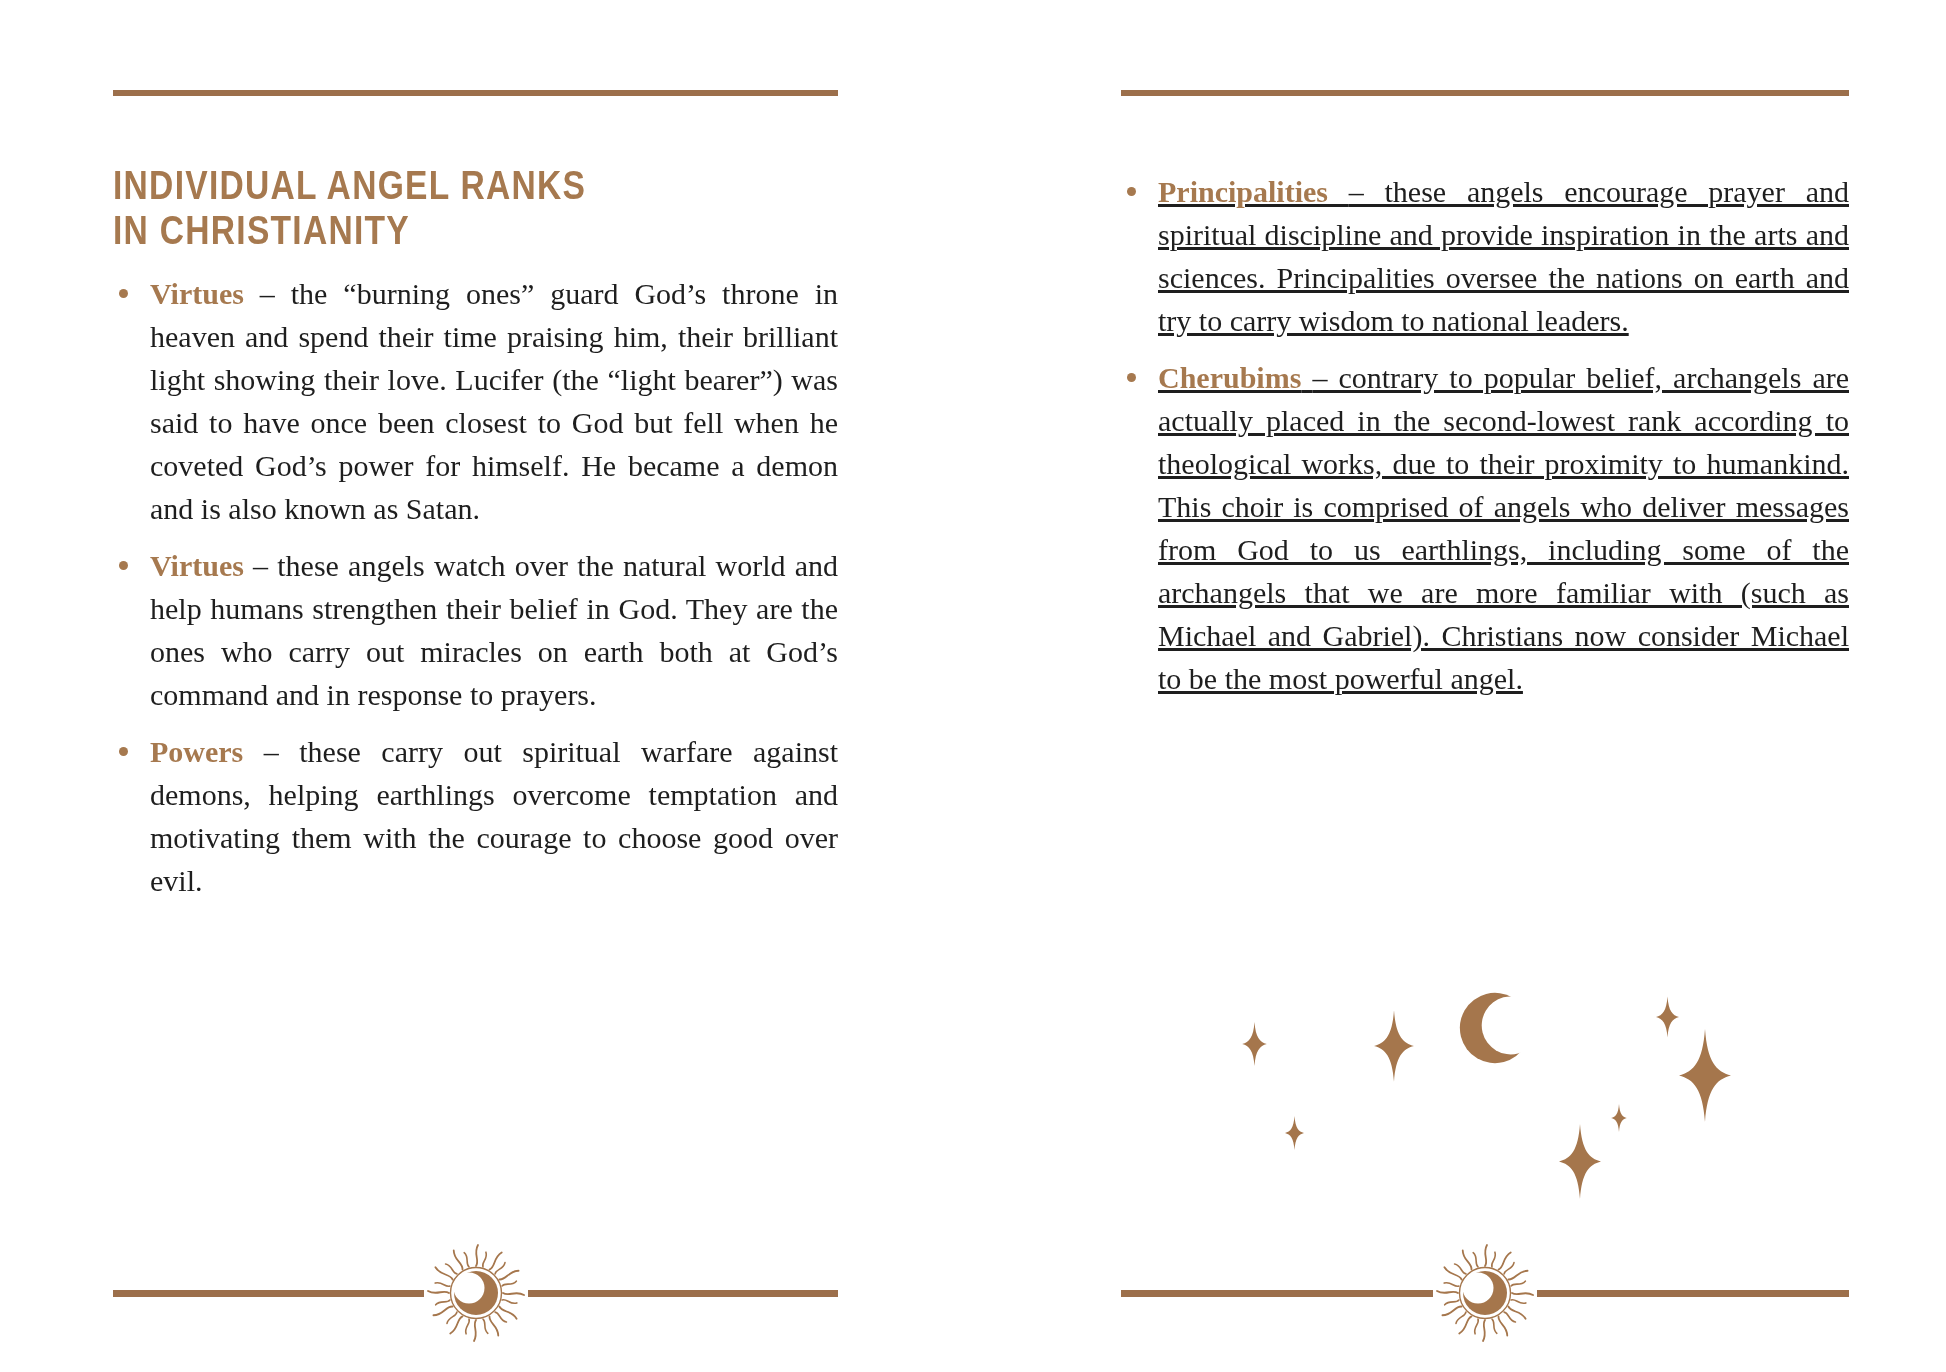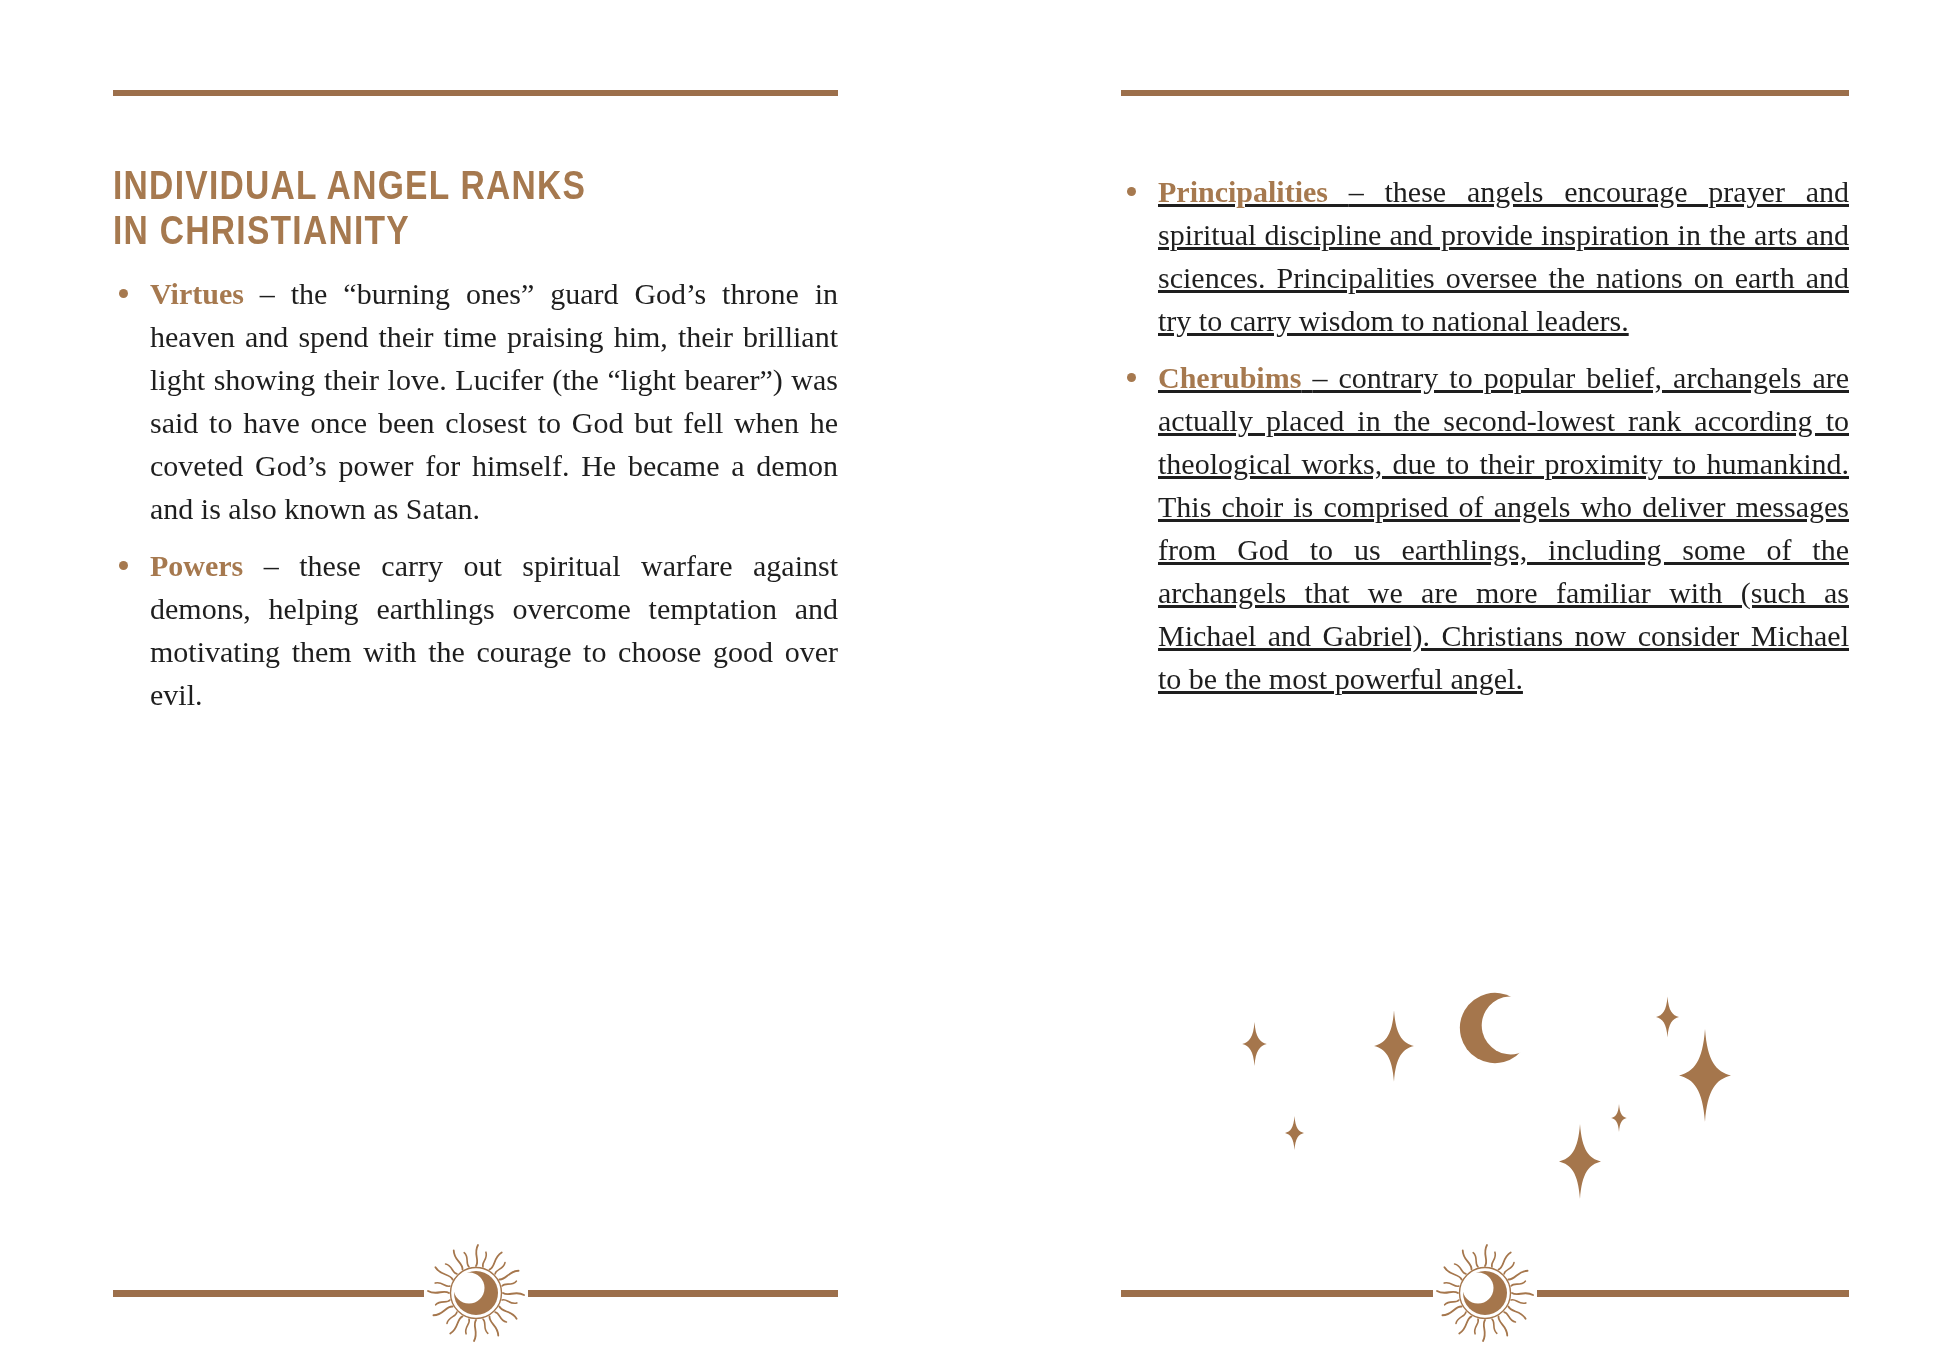--- a/index.html
+++ b/index.html
@@ -44,20 +44,25 @@
 <section class="page page-left">
   <div class="top-rule"></div>
 
   <h1 class="title"><span>INDIVIDUAL ANGEL RANKS</span><br><span>IN CHRISTIANITY</span></h1>
 
   <ul class="angel-list list-left">
     <li>
       <span class="dot"></span>
       <span class="term">Virtues</span>
       <span>– the “burning ones” guard God’s throne in heaven and spend their time praising him, their brilliant light showing their love. Lucifer (the “light bearer”) was said to have once been closest to God but fell when he coveted God’s power for himself. He became a demon and is also known as Satan.</span>
+    </li>
+    <li>
+      <span class="dot"></span>
+      <span class="term">Virtues</span>
+      <span>– these angels watch over the natural world and help humans strengthen their belief in God. They are the ones who carry out miracles on earth both at God’s command and in response to prayers.</span>
     </li>
     <li>
       <span class="dot"></span>
       <span class="term">Powers</span>
       <span>– these carry out spiritual warfare against demons, helping earthlings overcome temptation and motivating them with the courage to choose good over evil.</span>
     </li>
   </ul>
 
   <div class="footer">
 

